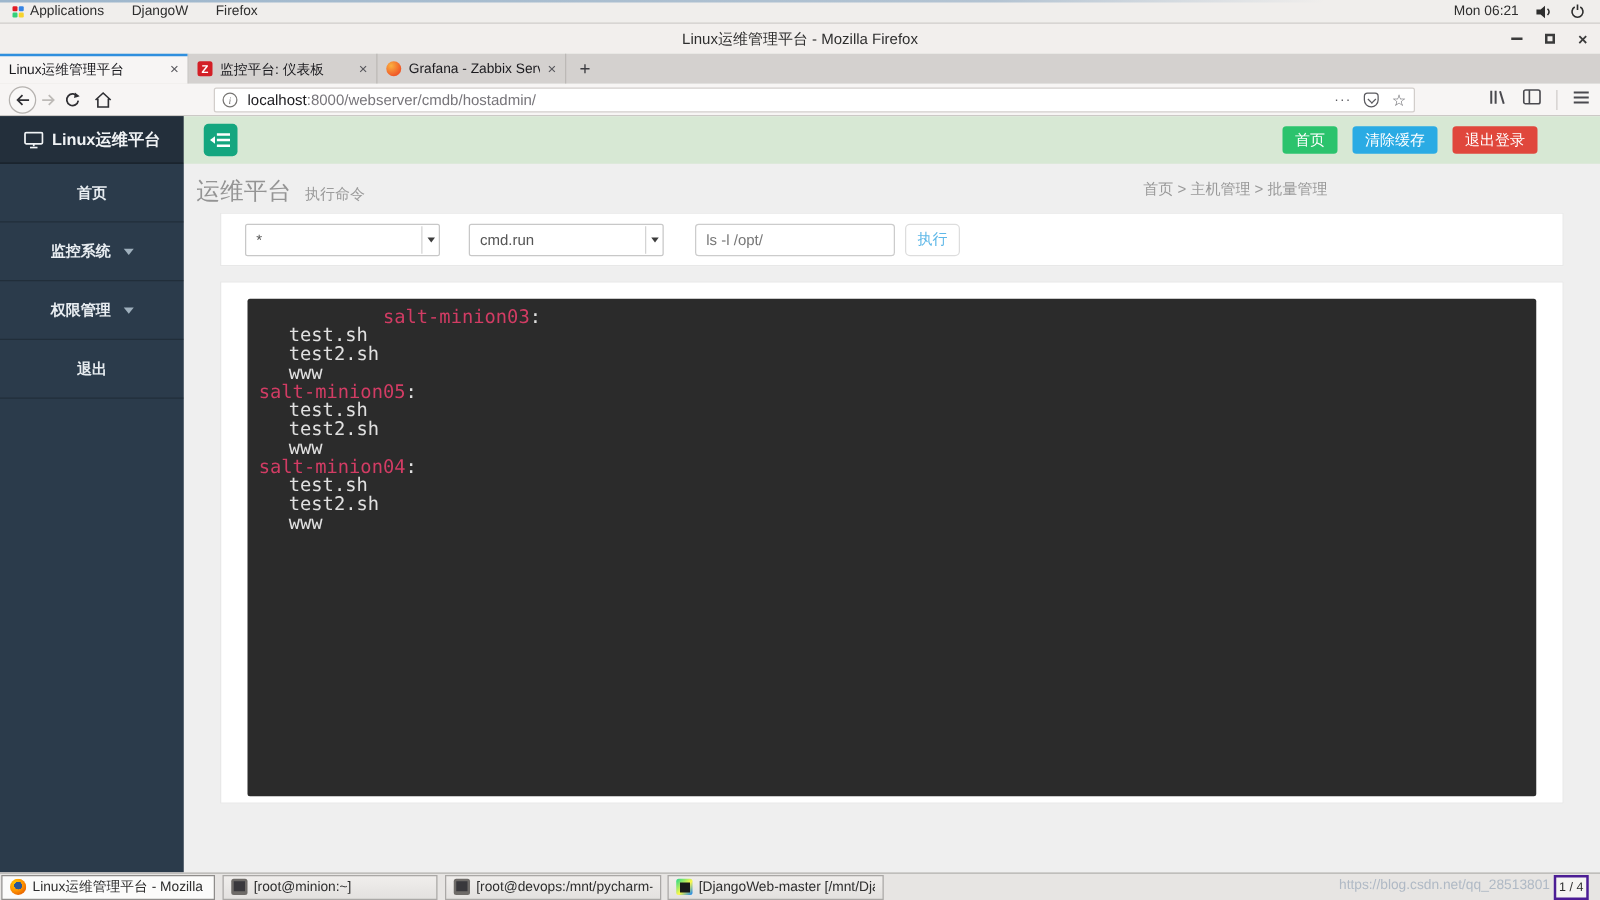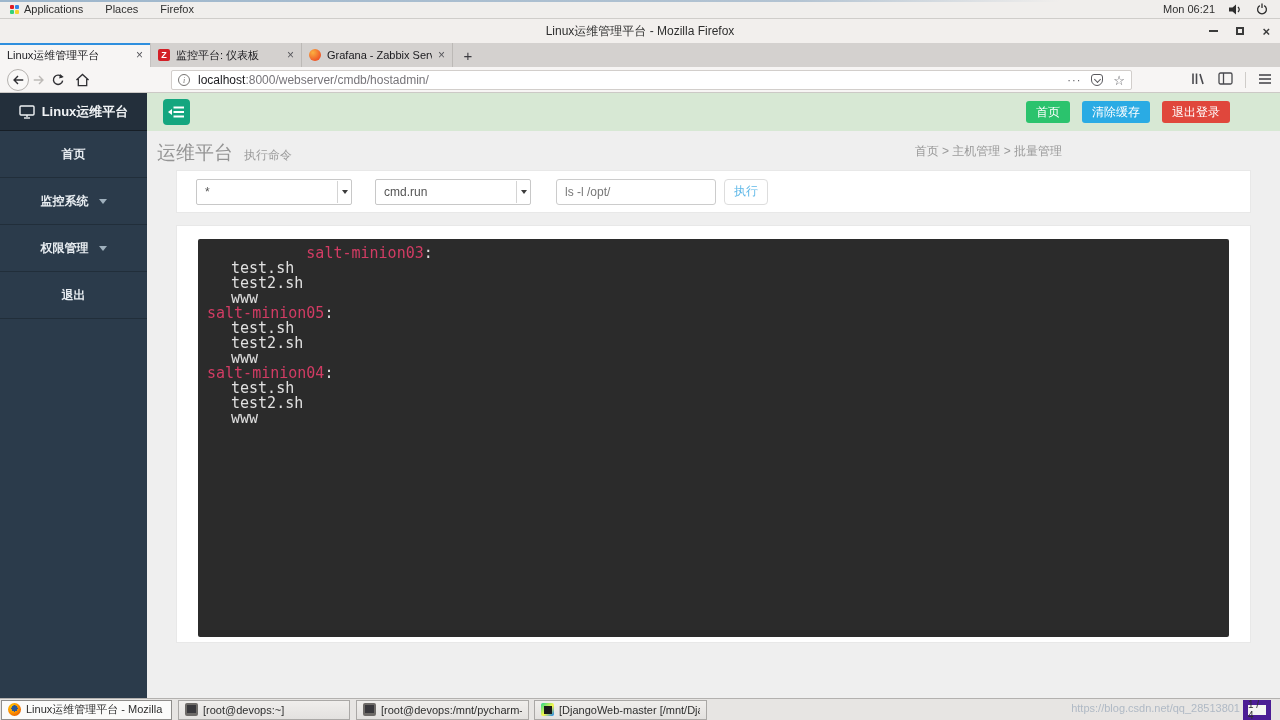--- a/index.html
+++ b/index.html
@@ -119,37 +119,37 @@
   .task-btn.active { background:#fbfbfa; border-color:#8f8d8b; }
   .task-label { overflow:hidden; text-overflow:clip; }
   .ticon { width:13px; height:13px; flex:none; border-radius:2px; }
   .ticon-ff { border-radius:50%; background:radial-gradient(circle at 50% 42%, #2b5797 0 31%, rgba(0,0,0,0) 32%),
     radial-gradient(circle at 35% 30%, #ffcb00, #ff9500 45%, #e66000 80%); }
   .ticon-term { background:#6e6b68; position:relative; }
   .ticon-term::after { content:""; position:absolute; left:2px; top:2px; right:2px; bottom:3px; background:#39383c; }
   .ticon-pycharm { background:linear-gradient(135deg,#21d789,#fcf84a 55%,#087cfa); position:relative; }
   .ticon-pycharm::after { content:""; position:absolute; left:2.5px; top:2.5px; right:2.5px; bottom:2.5px; background:#1a1a1a; }
   .workspace-box { position:absolute; right:9px; top:1px; width:28px; height:20px; background:#f5f4f2;
-    border:5px solid #4c1d95; font-size:10px; color:#2e2e2e; display:flex; align-items:center; justify-content:center; }
+    border:2px solid #4c1d95; font-size:10px; color:#2e2e2e; display:flex; align-items:center; justify-content:center; }
   .watermark { position:absolute; right:40px; top:702px; font-size:11px; color:rgba(166,177,192,0.85);
     pointer-events:none; z-index:9; white-space:nowrap; }
 </style>
 </head>
 <body>
 
 <div class="screen">
 
   <div class="gnome-bar">
     <div class="gb-left">
       <div class="gb-menu">
         <span class="apps-icon"></span>
         <span>Applications</span>
       </div>
       <div class="gb-menu">
-        <span>Places</span>
+        <span>DjangoW</span>
       </div>
       <div class="gb-menu">
         <span>Firefox</span>
       </div>
     </div>
     <div class="gb-right">
       <span class="gb-clock">Mon 06:21</span>
       <span class="gb-icon">
         <svg width="13" height="11" viewBox="0 0 13 11">
             <polygon points="0,3.5 3.5,3.5 7,0.5 7,10.5 3.5,7.5 0,7.5" fill="#2e2e2e"></polygon>
@@ -337,21 +337,21 @@
     </div>
   </div>
 
   <div class="taskbar">
     <div class="task-btn active" style="width:171px;margin-left:1px;">
       <span class="ticon ticon-ff"></span>
       <span class="task-label">Linux运维管理平台 - Mozilla Firefox</span>
     </div>
     <div class="task-btn" style="width:172px;margin-left:6px;">
       <span class="ticon ticon-term"></span>
-      <span class="task-label">[root@devops:~]</span>
+      <span class="task-label">[root@minion:~]</span>
     </div>
     <div class="task-btn" style="width:173px;margin-left:6px;">
       <span class="ticon ticon-term"></span>
       <span class="task-label">[root@devops:/mnt/pycharm-2019...</span>
     </div>
     <div class="task-btn" style="width:173px;margin-left:5px;">
       <span class="ticon ticon-pycharm"></span>
       <span class="task-label">[DjangoWeb-master [/mnt/DjangoW...</span>
     </div>
     <div class="workspace-box">1 / 4</div>

